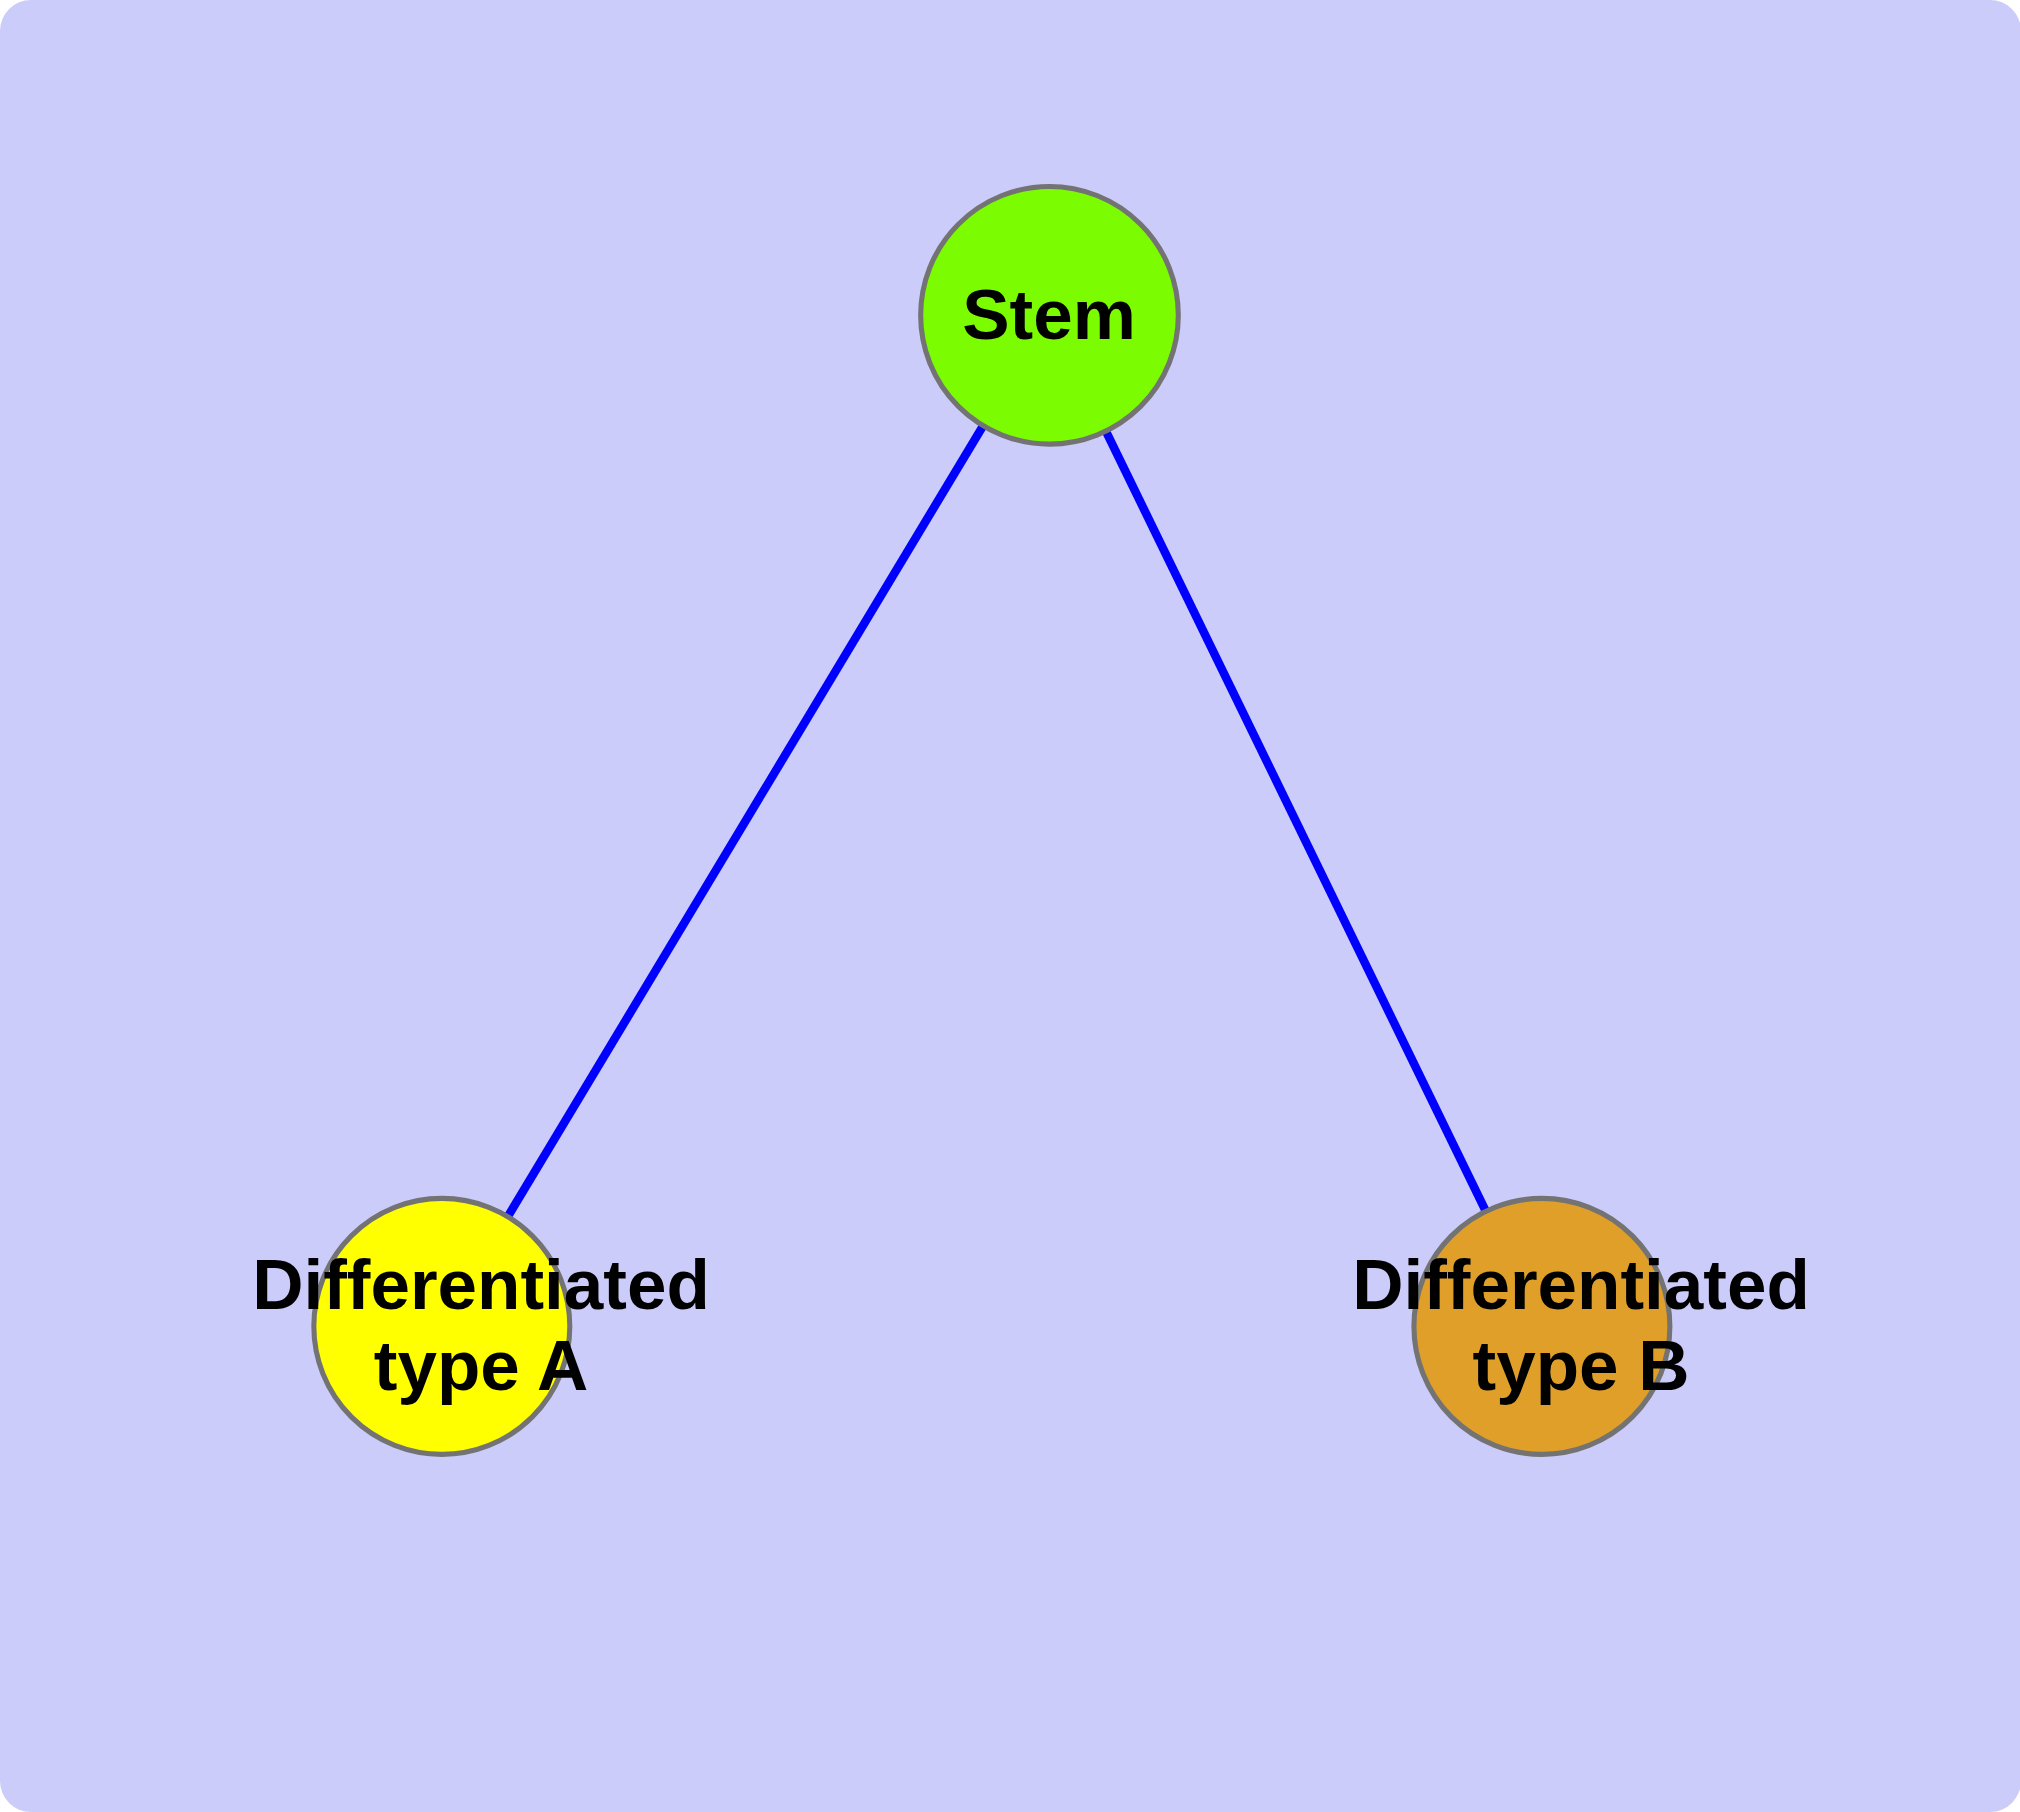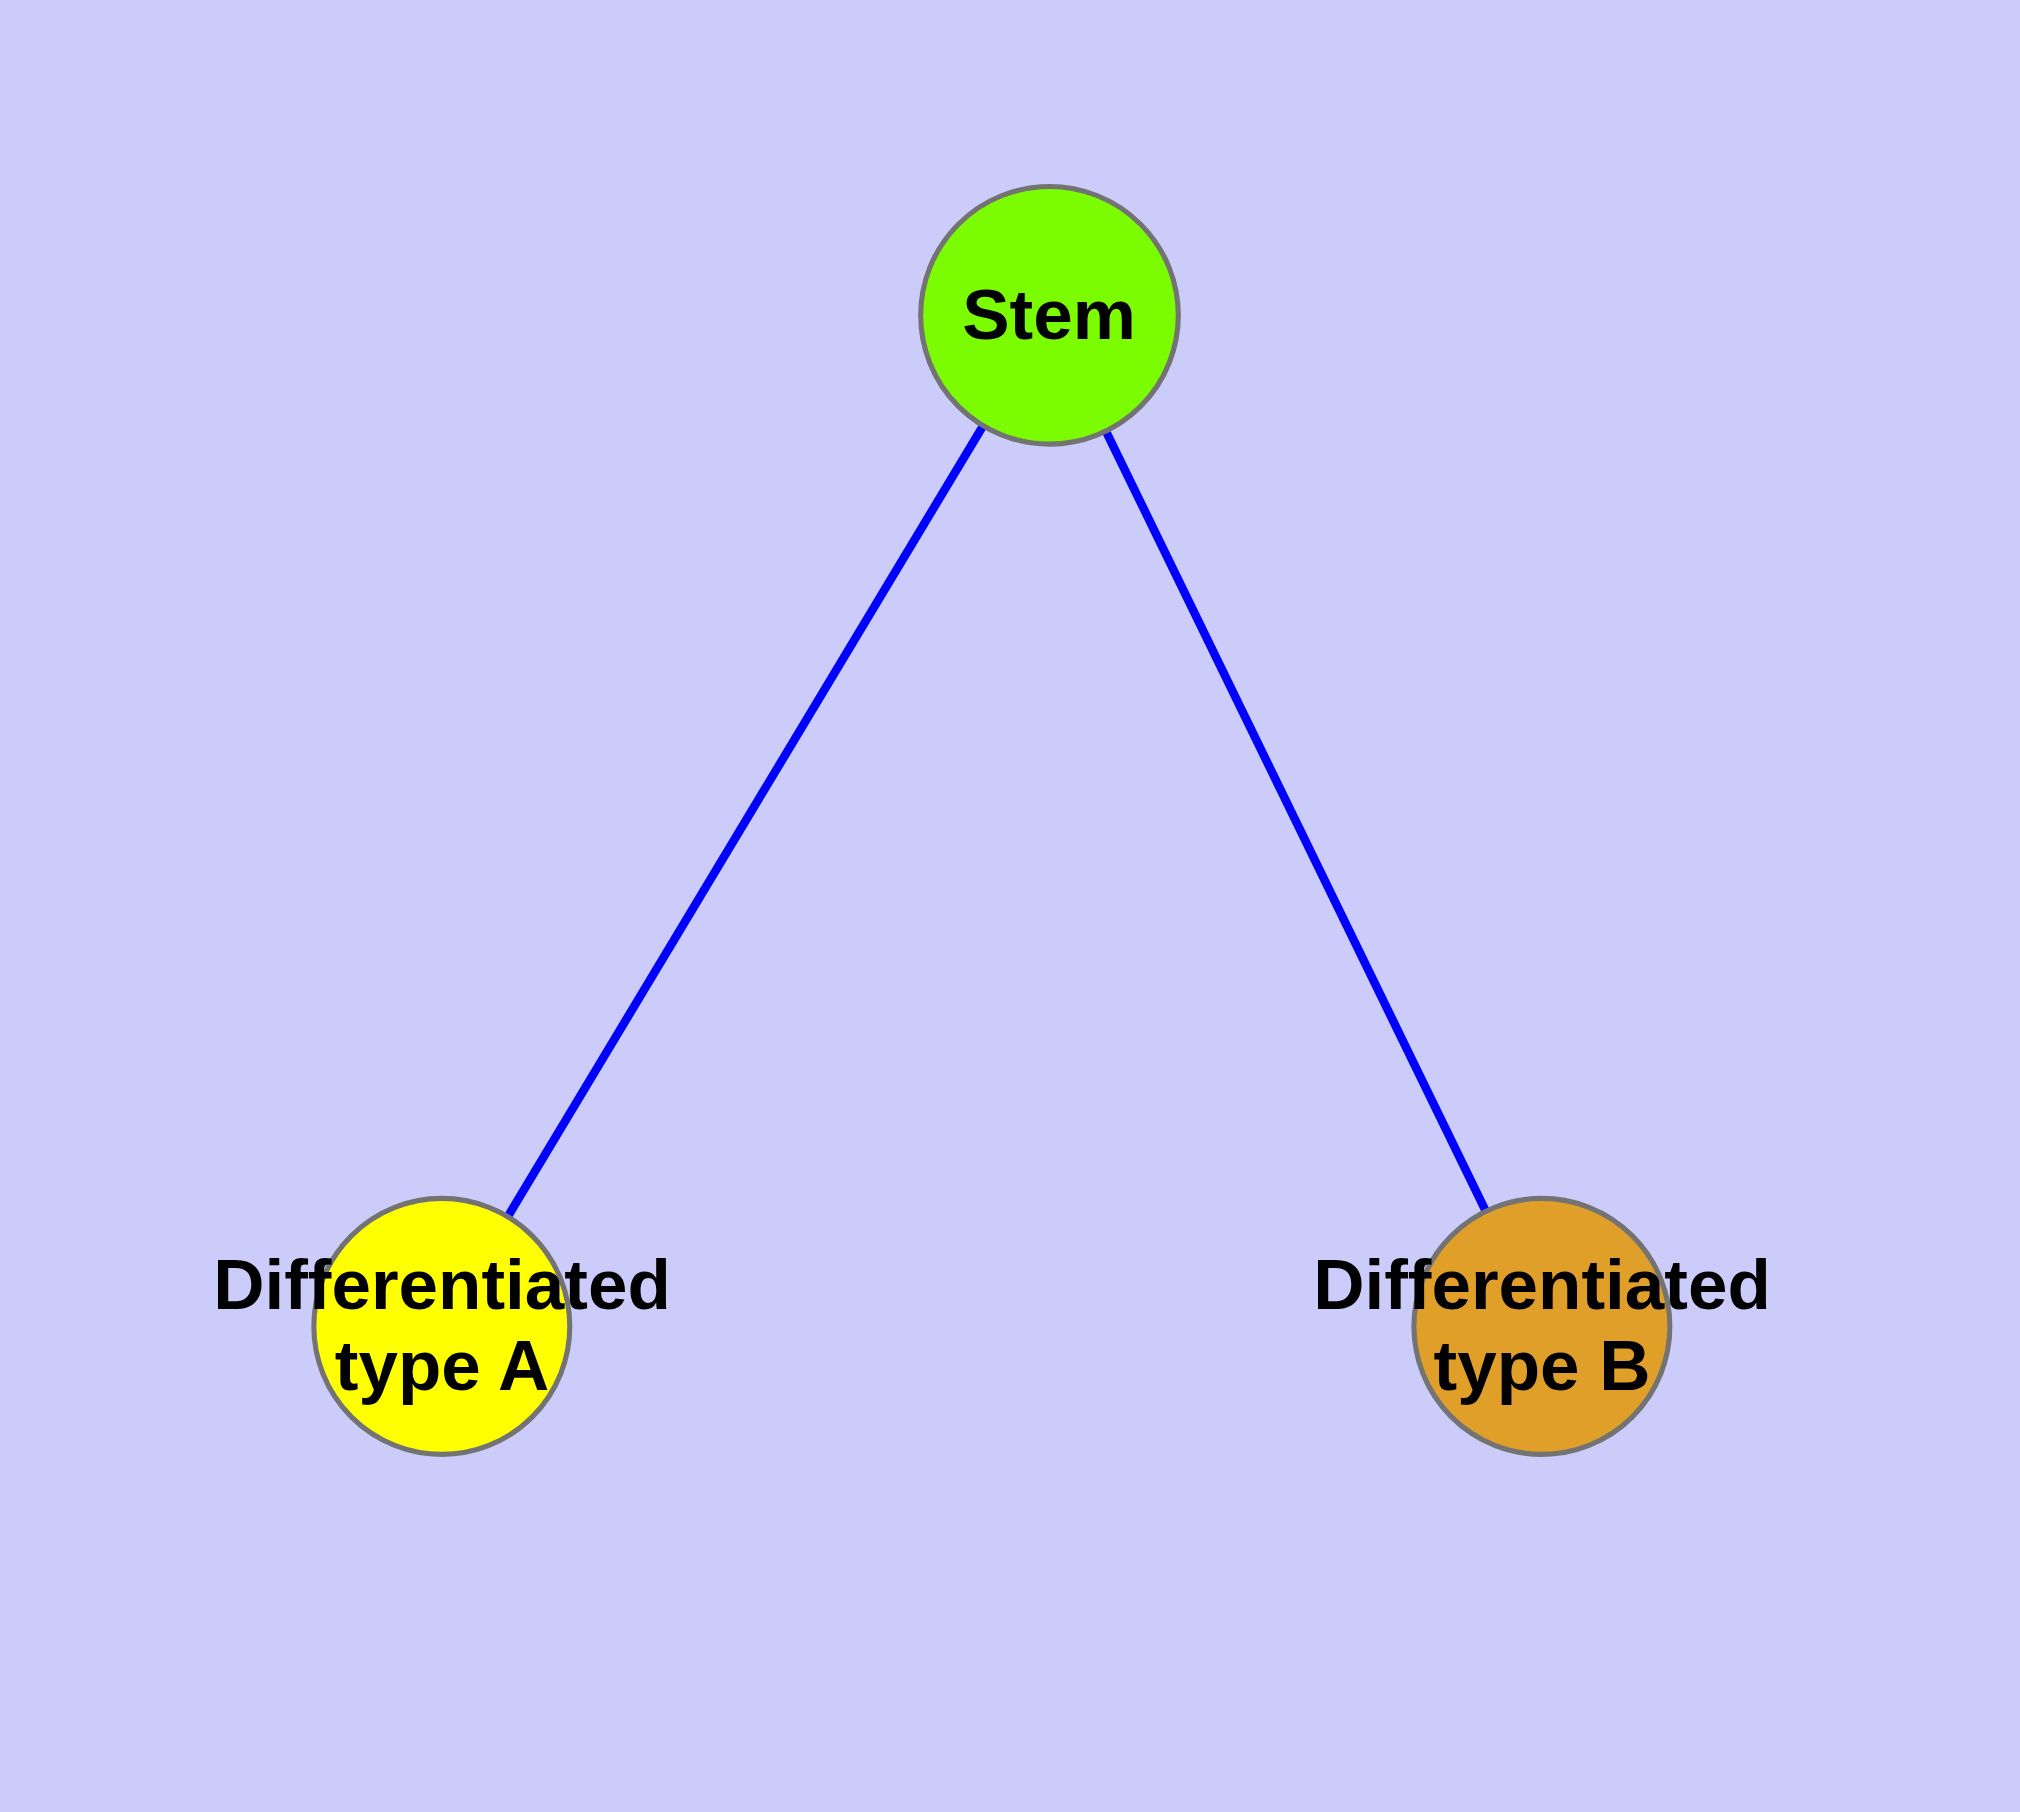--- a/index.html
+++ b/index.html
@@ -6,20 +6,21 @@
     margin: 0;
     padding: 0;
     background: #ffffff;
   }
   #canvas {
     position: relative;
     width: 2021px;
     height: 1812px;
     overflow: hidden;
     font-family: "Liberation Sans", sans-serif;
+    border-radius: 31px;
   }
   #plot-bg {
     position: absolute;
     left: 0;
     top: 0;
     width: 2021px;
     height: 1812px;
     background: #ccccfa;
   }
   #graph-svg {
@@ -38,20 +39,21 @@
     line-height: 1.14;
     white-space: pre;
     pointer-events: none;
     transform: translate(-50%, -50%);
   }
   .node-label.stem {
     font-size: 71px;
   }
   .node-label.leaf {
     font-size: 71px;
+    margin-left: 39px;
   }
 </style>
 </head>
 <body>
 
 <div id="canvas" style="width: 2021px; height: 1812px;">
 
   <div id="plot-bg" style="background: rgb(204, 204, 250); width: 2021px; height: 1812px;"></div>
 
   <svg id="graph-svg" viewBox="0 0 2384 2138">

